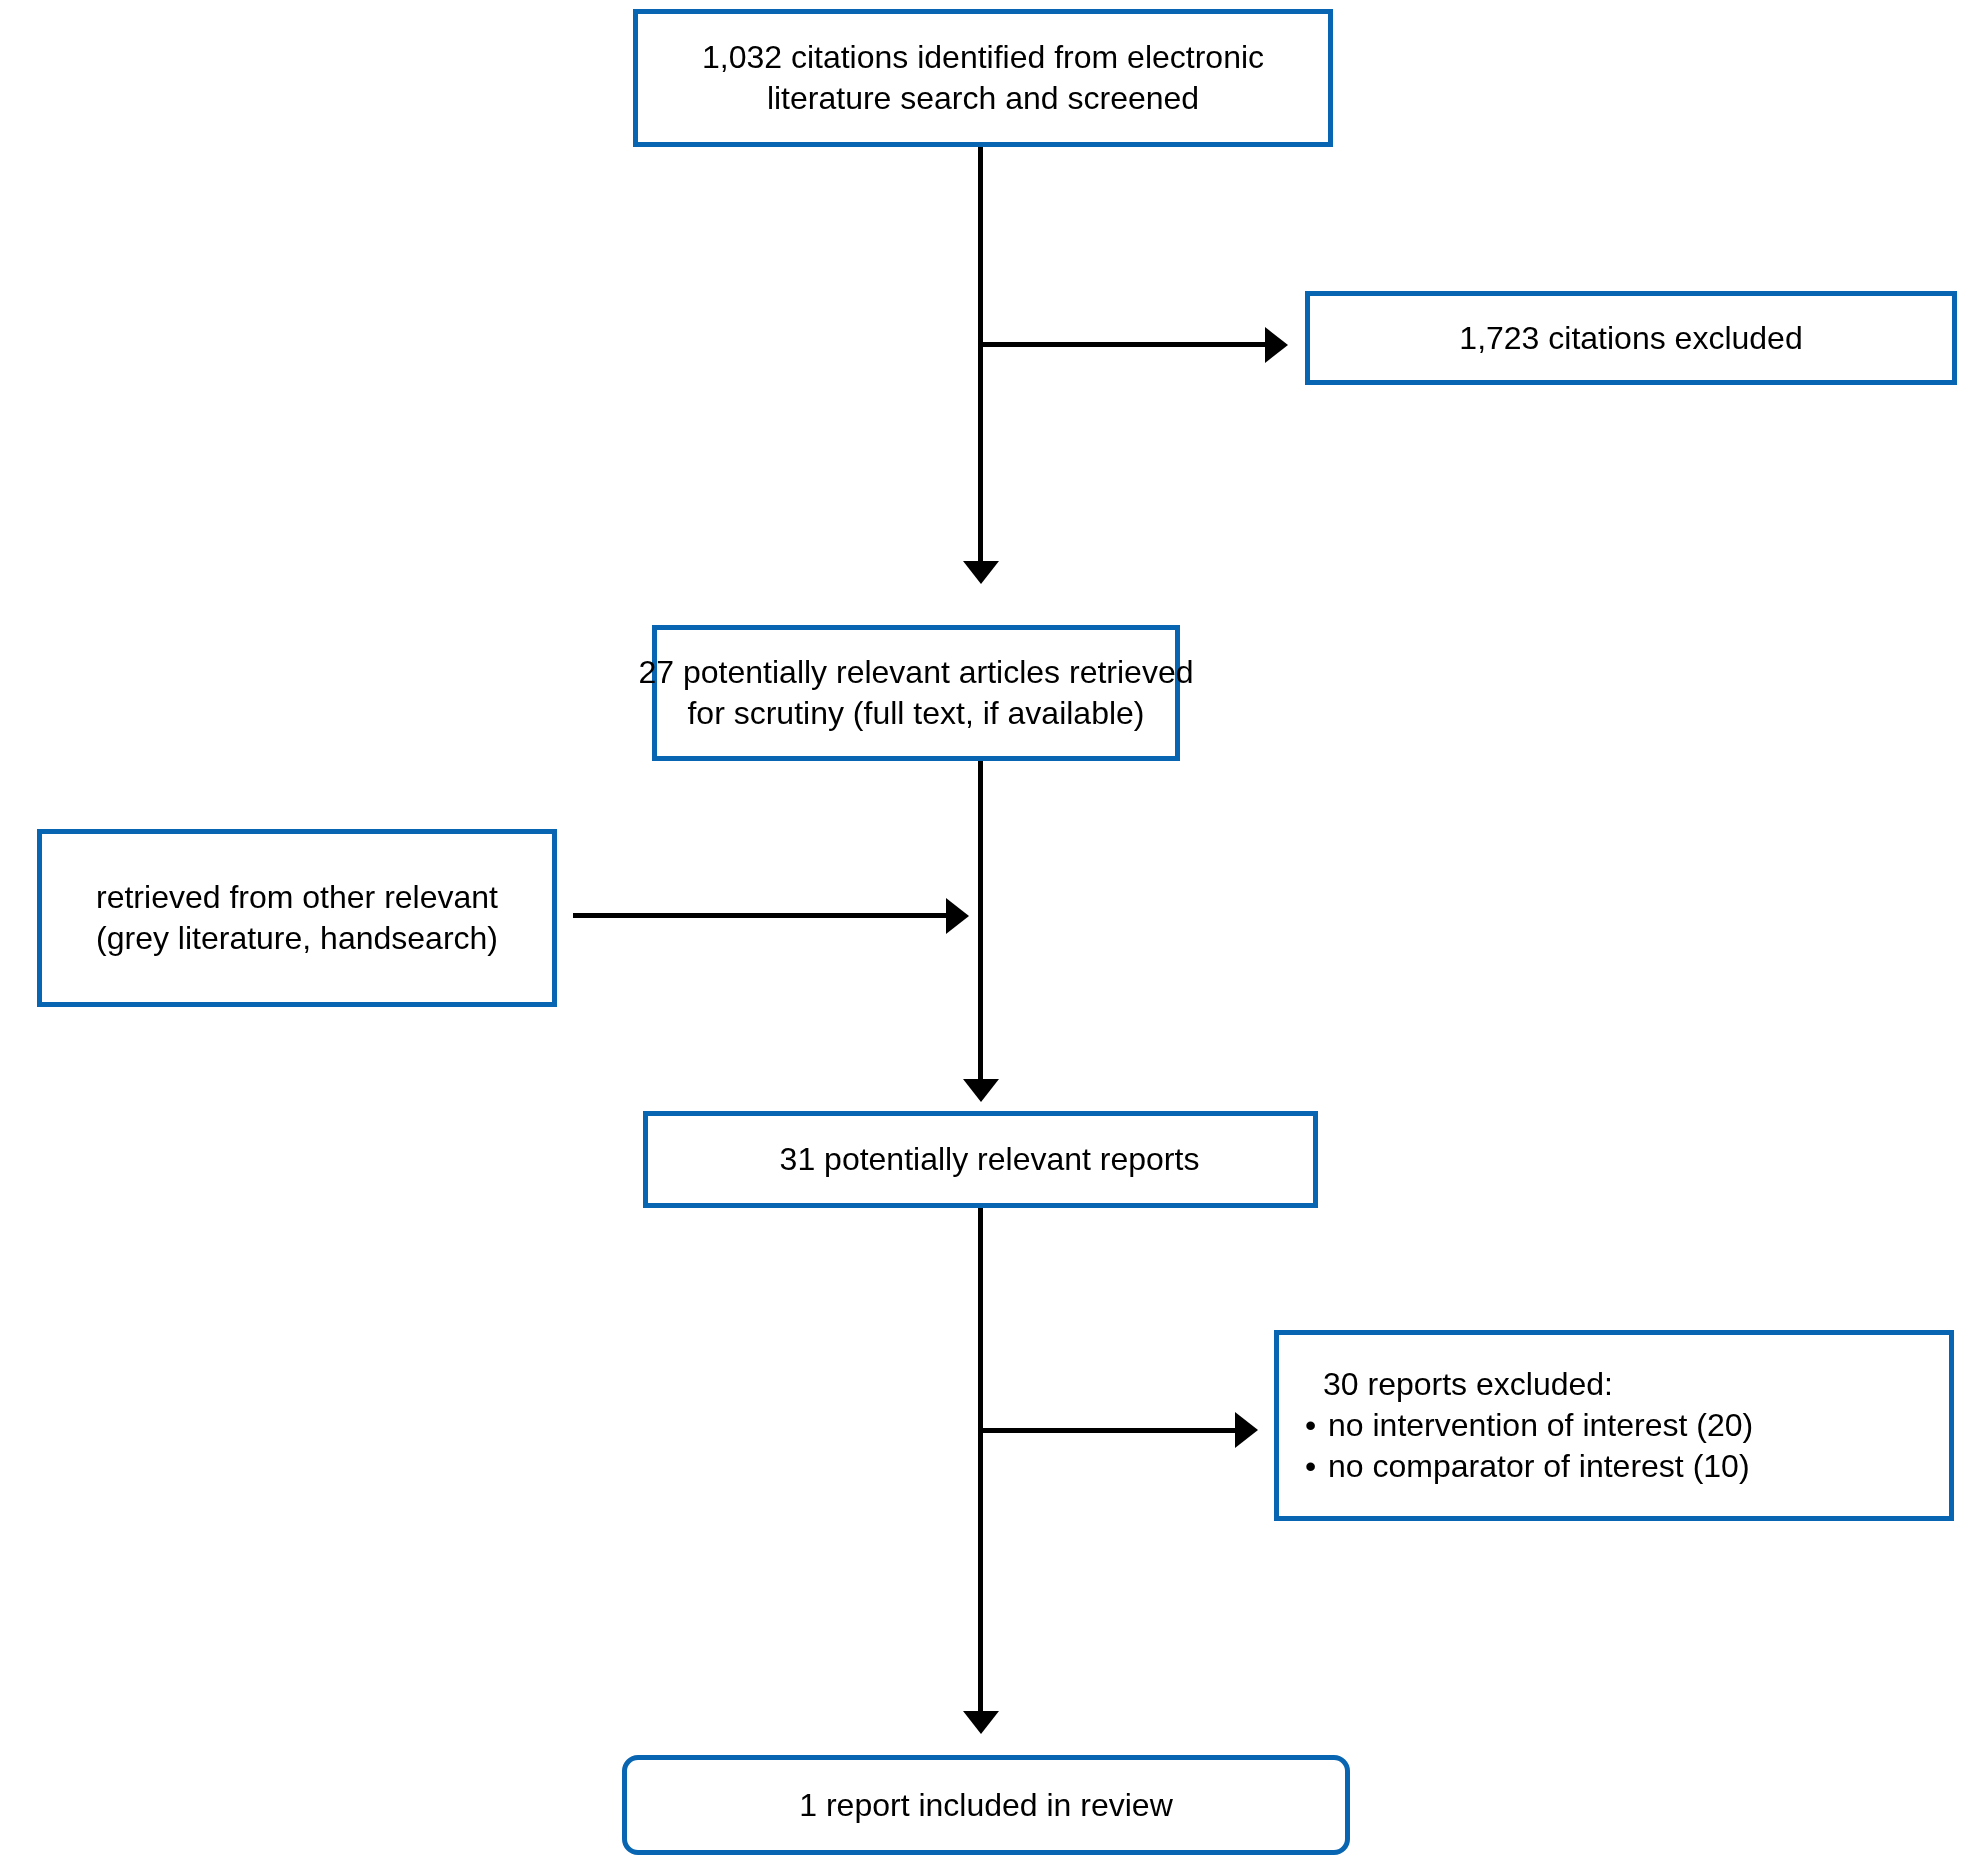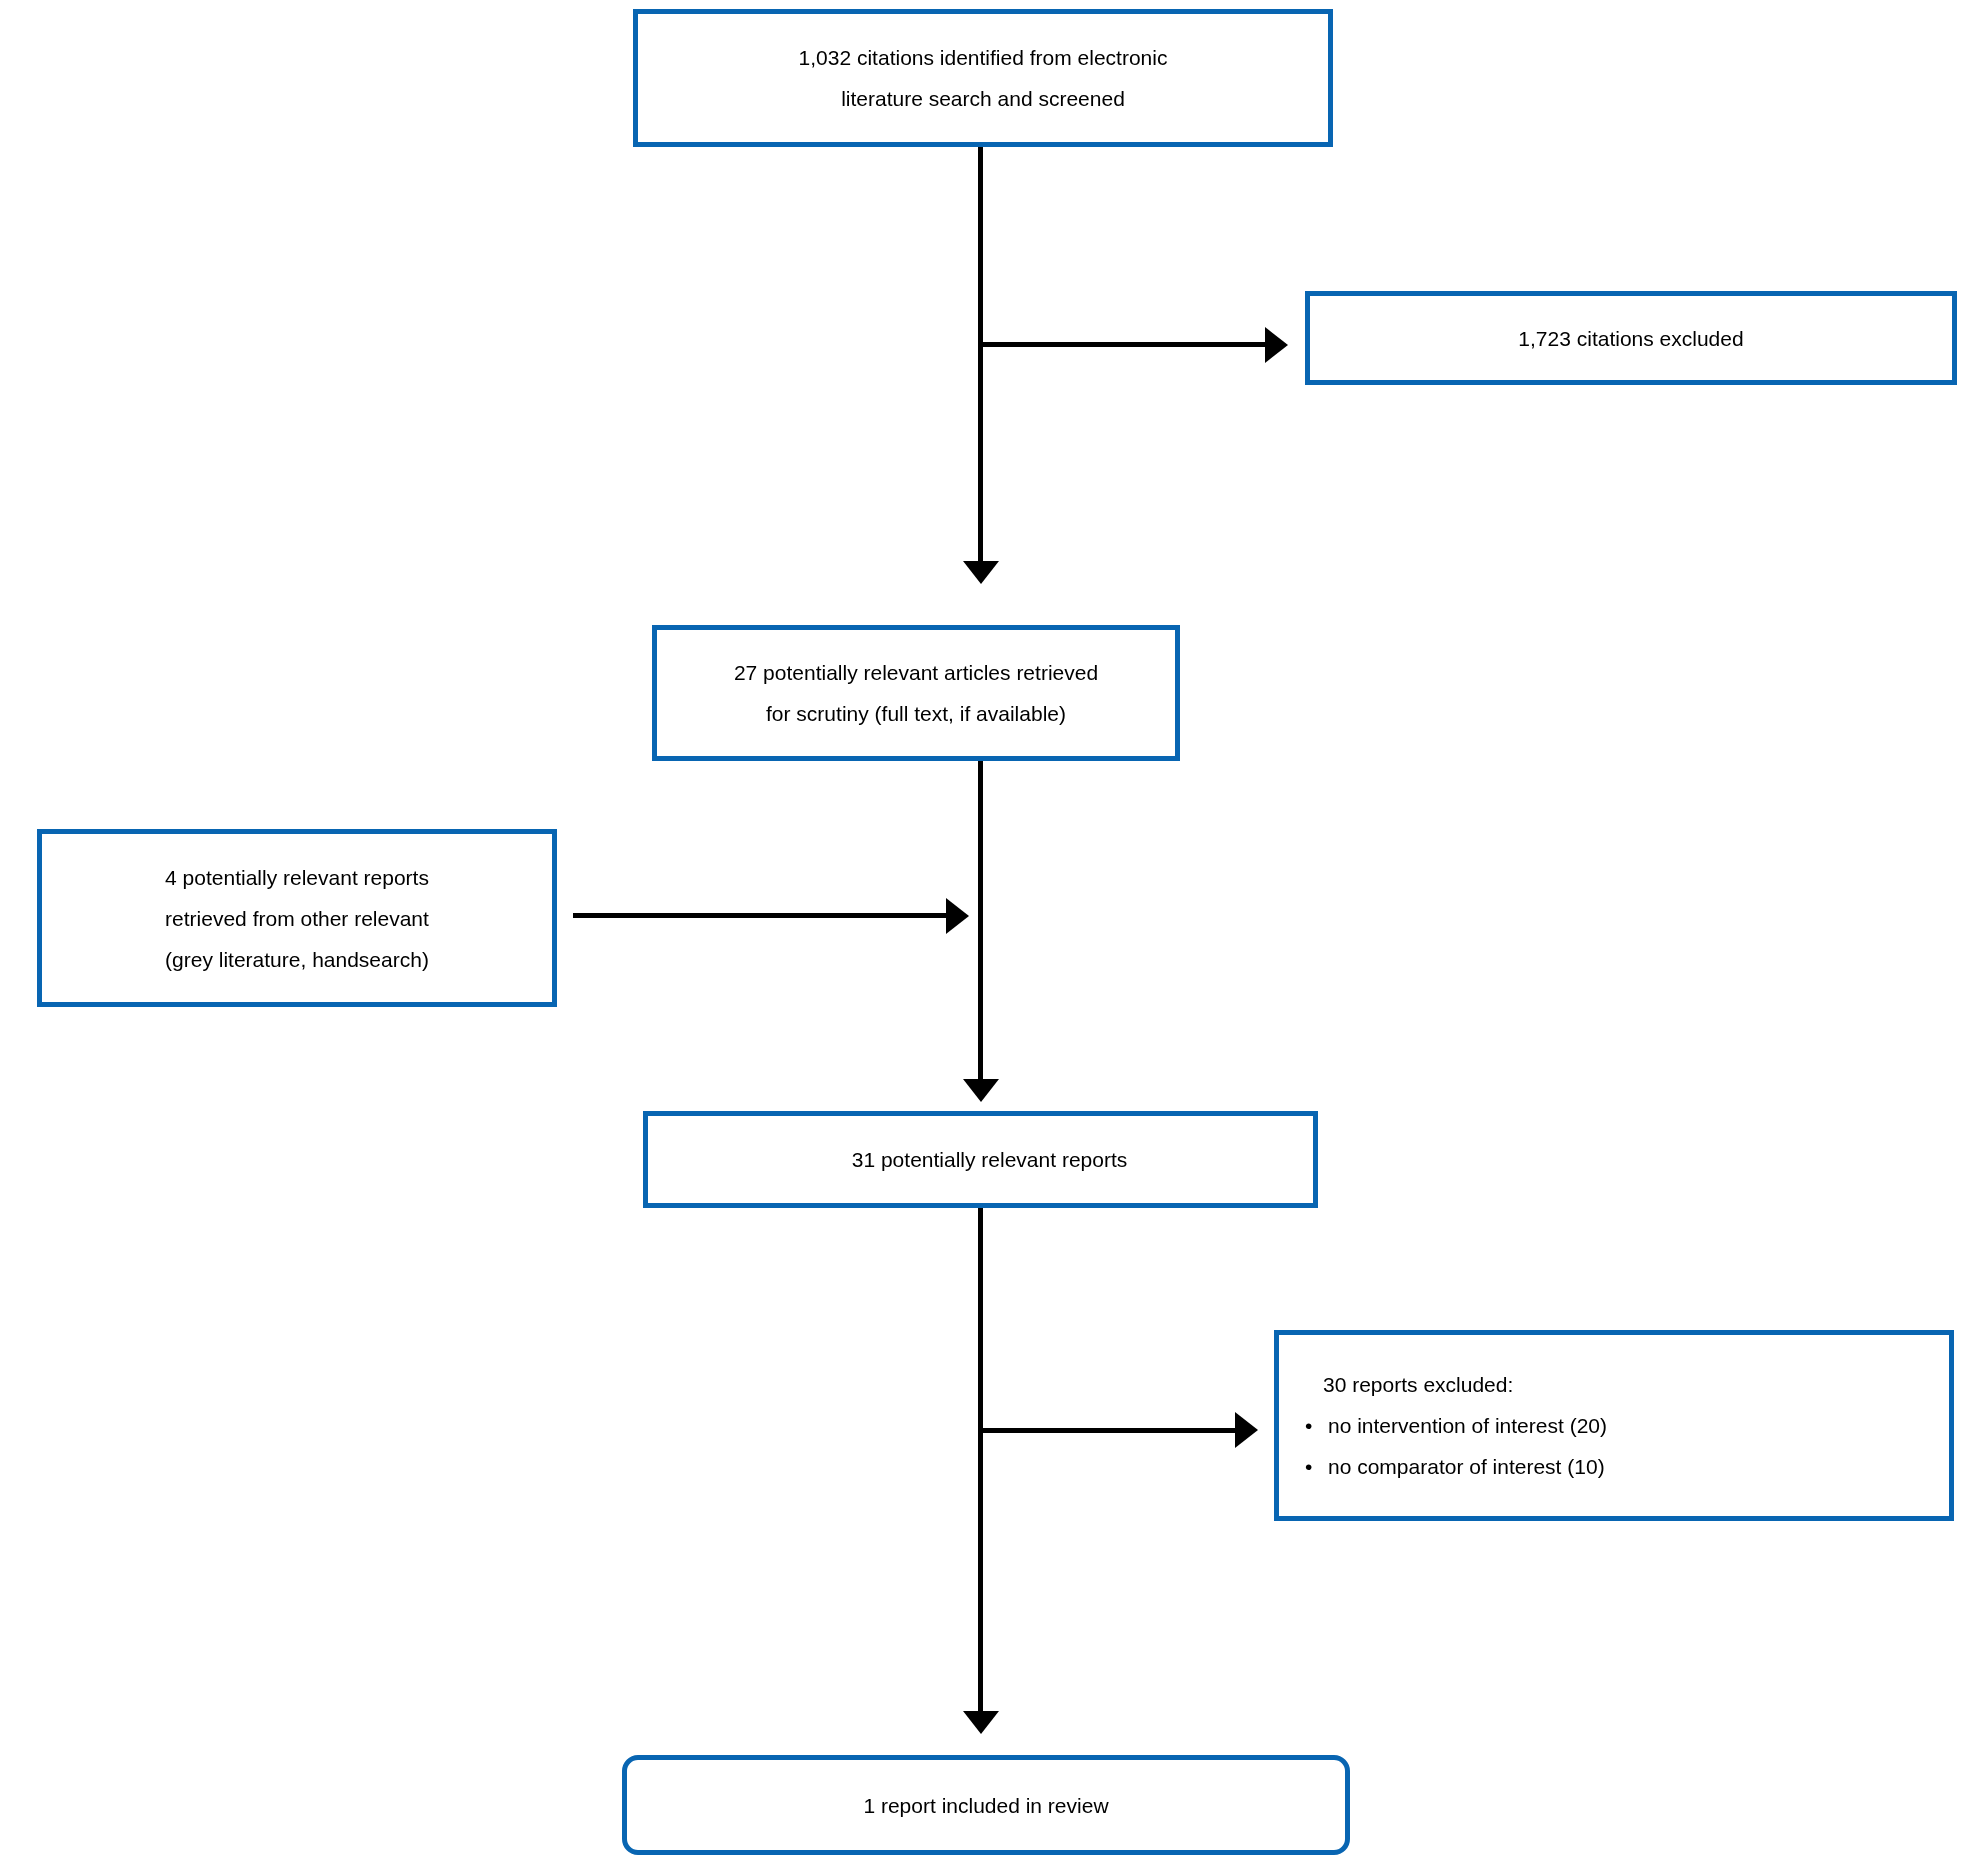--- a/index.html
+++ b/index.html
@@ -6,21 +6,21 @@
     margin: 0;
     padding: 0;
     background: #ffffff;
   }
   .canvas {
     position: relative;
     width: 1968px;
     height: 1874px;
     background: #ffffff;
     font-family: "Liberation Sans", sans-serif;
-    font-size: 21px;
+    font-size: 32px;
     line-height: 41px;
     font-weight: 500;
     color: #000000;
     overflow: hidden;
   }
   .box {
     position: absolute;
     box-sizing: border-box;
     border: 5.3px solid #0865b2;
     background: #ffffff;
@@ -102,21 +102,20 @@
   <div class="box" style="left:1305px; top:291px; width:652px; height:94px;">
     <span class="line">1,723 citations excluded</span>
   </div>
 
   <div class="box" style="left:652px; top:625px; width:528px; height:136px;">
     <span class="line">27 potentially relevant articles retrieved</span>
     <span class="line">for scrutiny (full text, if available)</span>
   </div>
 
   <div class="box" style="left:37px; top:829px; width:520px; height:178px;">
-    <span class="line">4 potentially relevant reports</span>
     <span class="line">retrieved from other relevant</span>
     <span class="line">(grey literature, handsearch)</span>
   </div>
 
   <div class="box" style="left:643px; top:1111px; width:675px; height:97px;padding-left:18px;">
     <span class="line">31 potentially relevant reports</span>
   </div>
 
   <div class="box box-left" style="left:1274px; top:1330px; width:680px; height:191px;">
     <span class="line">30 reports excluded:</span>

